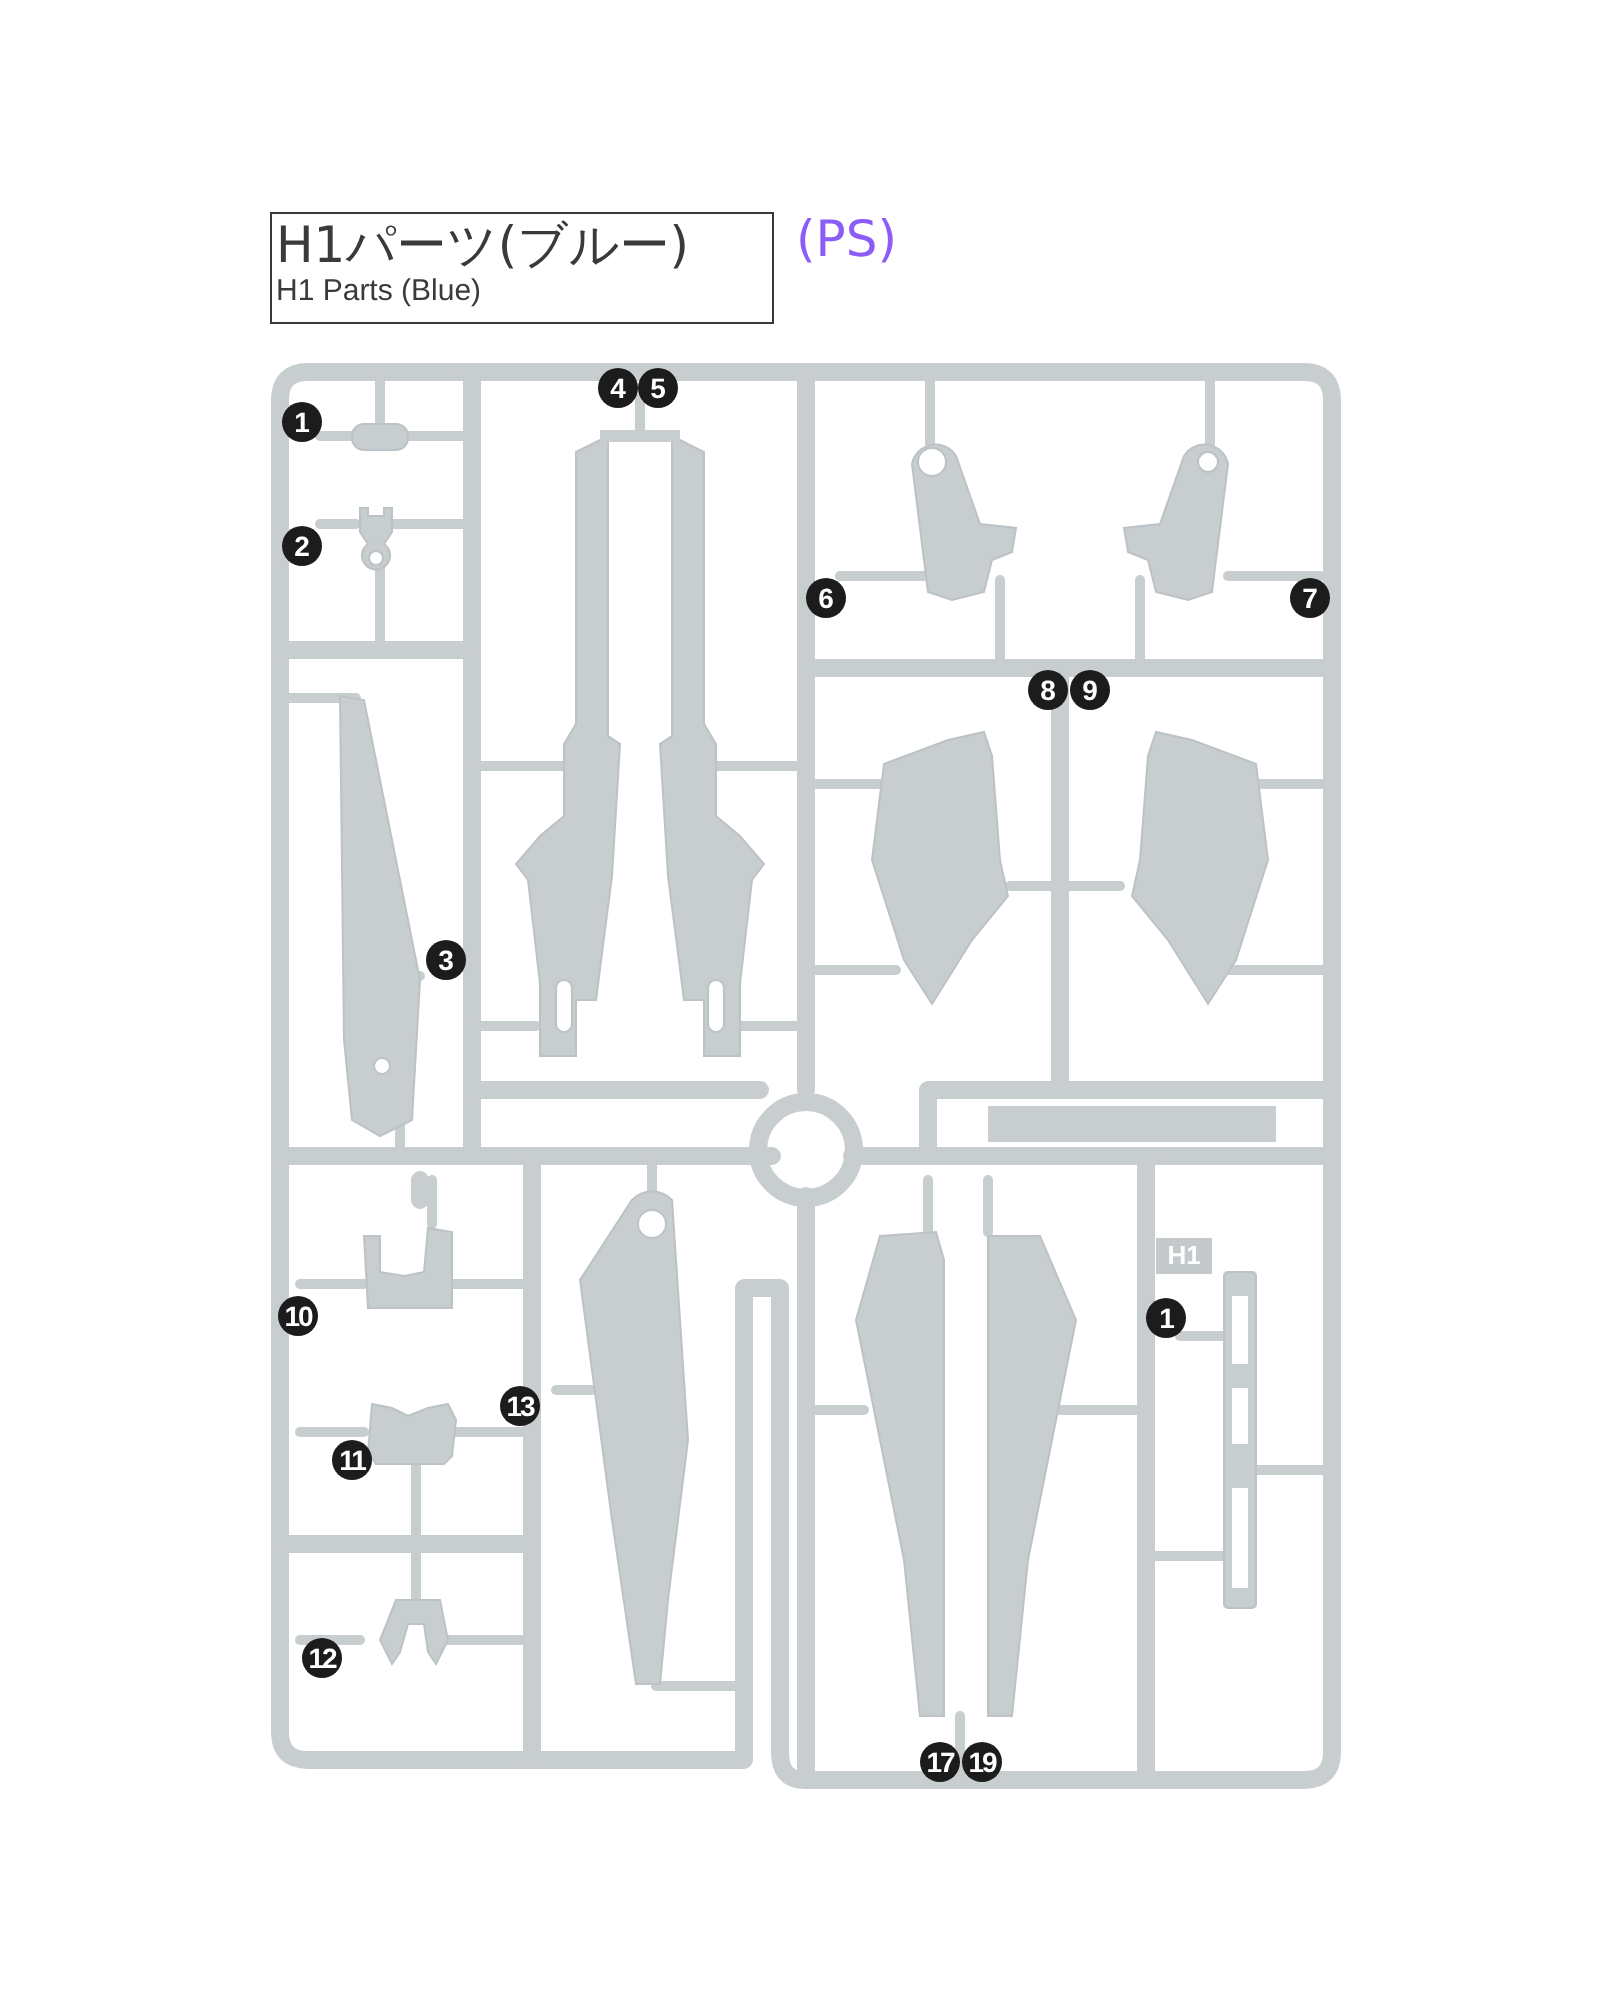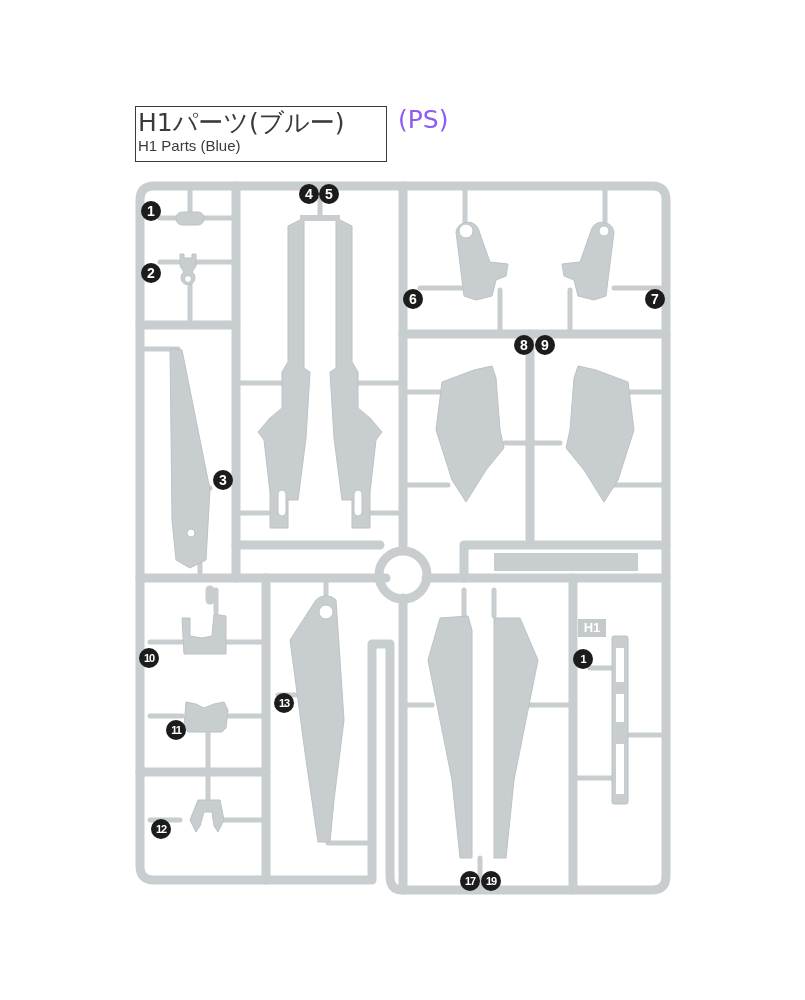--- a/index.html
+++ b/index.html
@@ -11,21 +11,21 @@
   .title-jp { font-family: "DejaVu Sans", sans-serif; font-size: 25px; line-height: 28px; color: #3a3a3a; letter-spacing: 0px; }
   .title-en { font-family: "Liberation Sans", sans-serif; font-size: 15px; line-height: 18px; color: #3a3a3a; }
   .title-mat { position: absolute; left: 398px; top: 106px; font-family: "DejaVu Sans", sans-serif; font-size: 25px; line-height: 28px; color: #8b5cf6; text-align: right; }
   svg.runner { position: absolute; left: 0; top: 0; }
   .badge {
     position: absolute; height: 20px; min-width: 20px; border-radius: 10px;
     background: #1c1c1c; color: #ffffff; font-family: "Liberation Sans", sans-serif;
     font-weight: bold; font-size: 14px; line-height: 20px; text-align: center;
     box-sizing: border-box; padding: 0 3px;
   }
-  .badge.double { font-size: 11px; letter-spacing: -1px; }
+  .badge.double { font-size: 14px; letter-spacing: -1px; }
   .tag {
     position: absolute; left: 578px; top: 591px; width: 28px; height: 18px;
     background: #c4c9cc; color: #ffffff; font-family: "Liberation Sans", sans-serif;
     font-weight: bold; font-size: 13px; line-height: 18px; text-align: center; margin-top: 28px;
   }
 </style>
 </head>
 <body>
 
 <div class="title-box">
@@ -164,16 +164,16 @@
 <div class="badge" style="left:213px;top:470px;">3</div>
 <div class="badge" style="left:299px;top:184px;">4</div>
 <div class="badge" style="left:319px;top:184px;">5</div>
 <div class="badge" style="left:403px;top:289px;">6</div>
 <div class="badge" style="left:645px;top:289px;">7</div>
 <div class="badge" style="left:514px;top:335px;">8</div>
 <div class="badge" style="left:535px;top:335px;">9</div>
 <div class="badge double" style="left:139px;top:648px;">10</div>
 <div class="badge double" style="left:139px;top:720px;margin-left:27px;">11</div>
 <div class="badge double" style="left:139px;top:819px;margin-left:12px;">12</div>
-<div class="badge double" style="left:274px;top:693px;">13</div>
+<div class="badge double" style="left:250px;top:693px;">13</div>
 <div class="badge double" style="left:460px;top:871px;">17</div>
 <div class="badge double" style="left:481px;top:871px;">19</div>
 <div class="badge double" style="left:573px;top:649px;">1</div>
 
 </body></html>

